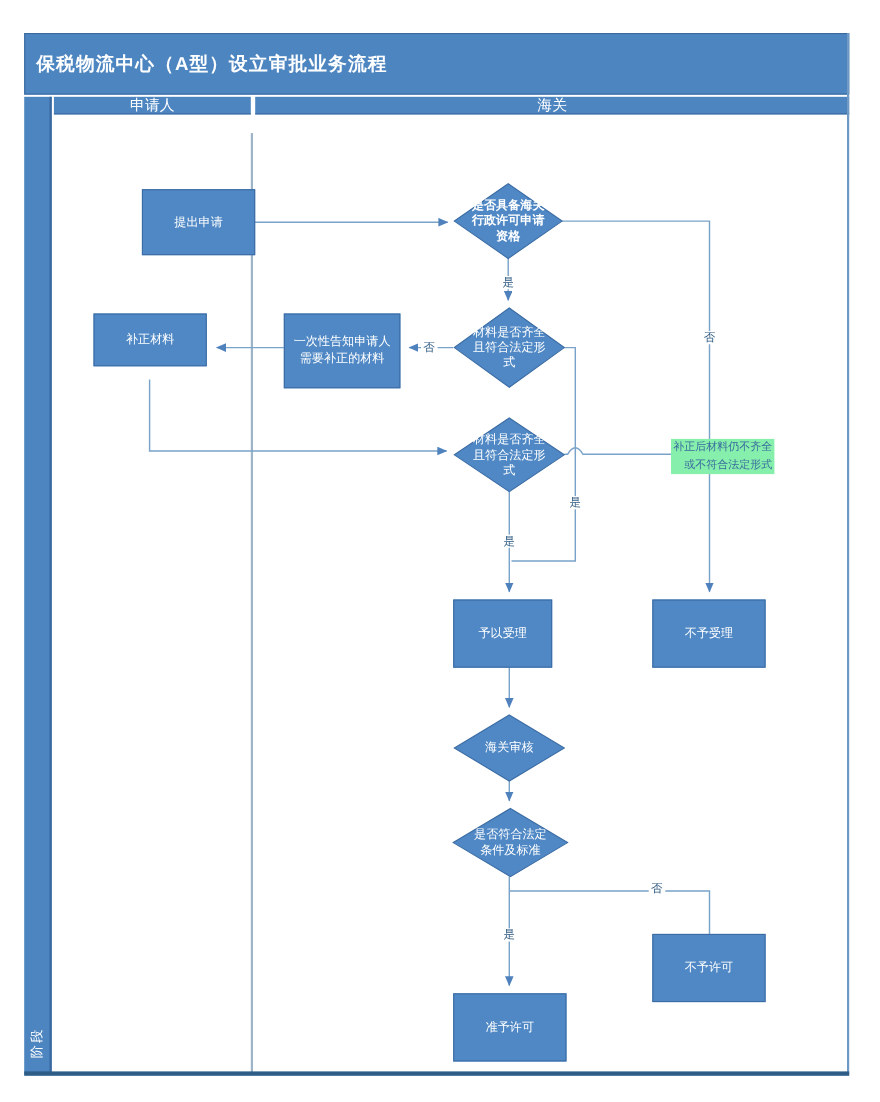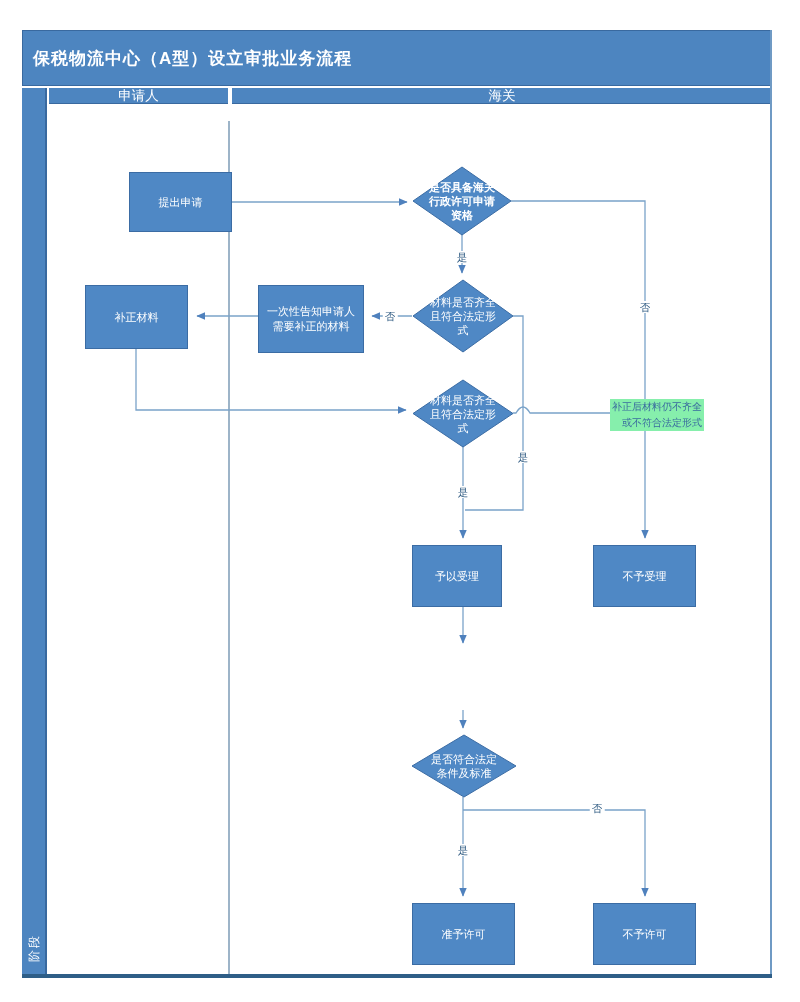--- a/index.html
+++ b/index.html
@@ -103,27 +103,27 @@
       <path d="M463,446 V538" marker-end="url(#arr)"></path>
       <path d="M513,413 H516 Q523,401 530,413 H644"></path>
       <path d="M463,607 V643" marker-end="url(#arr)"></path>
       <path d="M463,710 V728" marker-end="url(#arr)"></path>
       <path d="M463,797 V896" marker-end="url(#arr)"></path>
       <path d="M463,810 H645 V896" marker-end="url(#arr)"></path>
     </g>
   </svg>
 
   <div class="rect-node" style="left:85px;top:172px;width:103px;height:60px;margin-left:44px;">提出申请</div>
-  <div class="rect-node" style="left:85px;top:285px;width:103px;height:64px;">补正材料</div>
+  <div class="rect-node" style="left:85px;top:285px;width:103px;height:48px;">补正材料</div>
   <div class="rect-node" style="left:258px;top:285px;width:106px;height:68px;">一次性告知申请人
 需要补正的材料</div>
   <div class="rect-node" style="left:412px;top:545px;width:90px;height:62px;">予以受理</div>
   <div class="rect-node" style="left:593px;top:545px;width:103px;height:62px;">不予受理</div>
   <div class="rect-node" style="left:412px;top:903px;width:103px;height:62px;">准予许可</div>
-  <div class="rect-node" style="left:593px;top:903px;width:103px;height:62px;">不予许可</div>
+  <div class="rect-node" style="left:593px;top:849px;width:103px;height:62px;">不予许可</div>
 
   <div class="diamond-node" style="left:413px;top:167px;width:98px;height:68px;font-weight:bold;">
     <svg viewBox="0 0 100 100" preserveAspectRatio="none">
         <polygon points="50,0 100,50 50,100 0,50"></polygon>
       </svg>
     <div class="diamond-text">是否具备海关
 行政许可申请
 资格</div>
   </div>
   <div class="diamond-node" style="left:413px;top:280px;width:100px;height:72px;">
@@ -135,20 +135,26 @@
 式</div>
   </div>
   <div class="diamond-node" style="left:413px;top:380px;width:100px;height:67px;">
     <svg viewBox="0 0 100 100" preserveAspectRatio="none">
         <polygon points="50,0 100,50 50,100 0,50"></polygon>
       </svg>
     <div class="diamond-text">材料是否齐全
 且符合法定形
 式</div>
   </div>
+  <div class="diamond-node" style="left:413px;top:650px;width:100px;height:60px;">
+    <svg viewBox="0 0 100 100" preserveAspectRatio="none">
+        <polygon points="50,0 100,50 50,100 0,50"></polygon>
+      </svg>
+    <div class="diamond-text">海关审核</div>
+  </div>
   <div class="diamond-node" style="left:412px;top:735px;width:104px;height:62px;">
     <svg viewBox="0 0 100 100" preserveAspectRatio="none">
         <polygon points="50,0 100,50 50,100 0,50"></polygon>
       </svg>
     <div class="diamond-text">是否符合法定
 条件及标准</div>
   </div>
 
   <div class="edge-label" style="left:462px;top:257px;">是</div>
   <div class="edge-label" style="left:645px;top:307px;">否</div>

